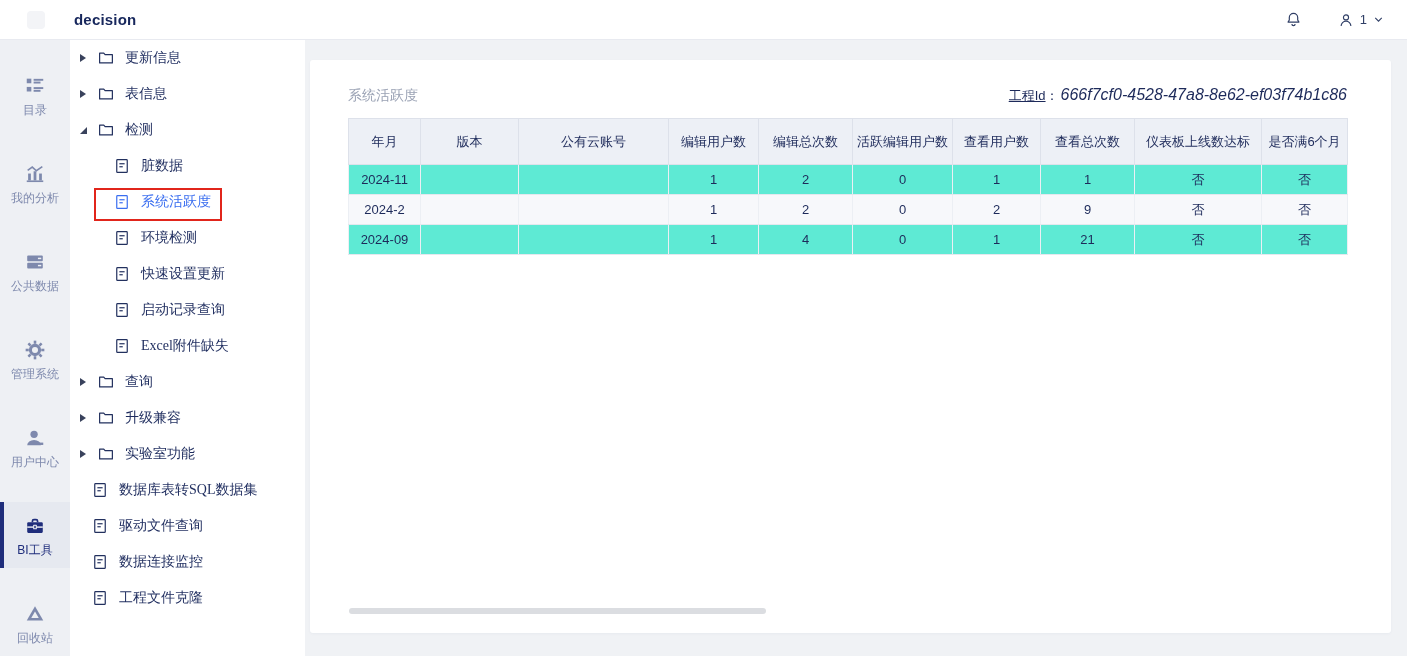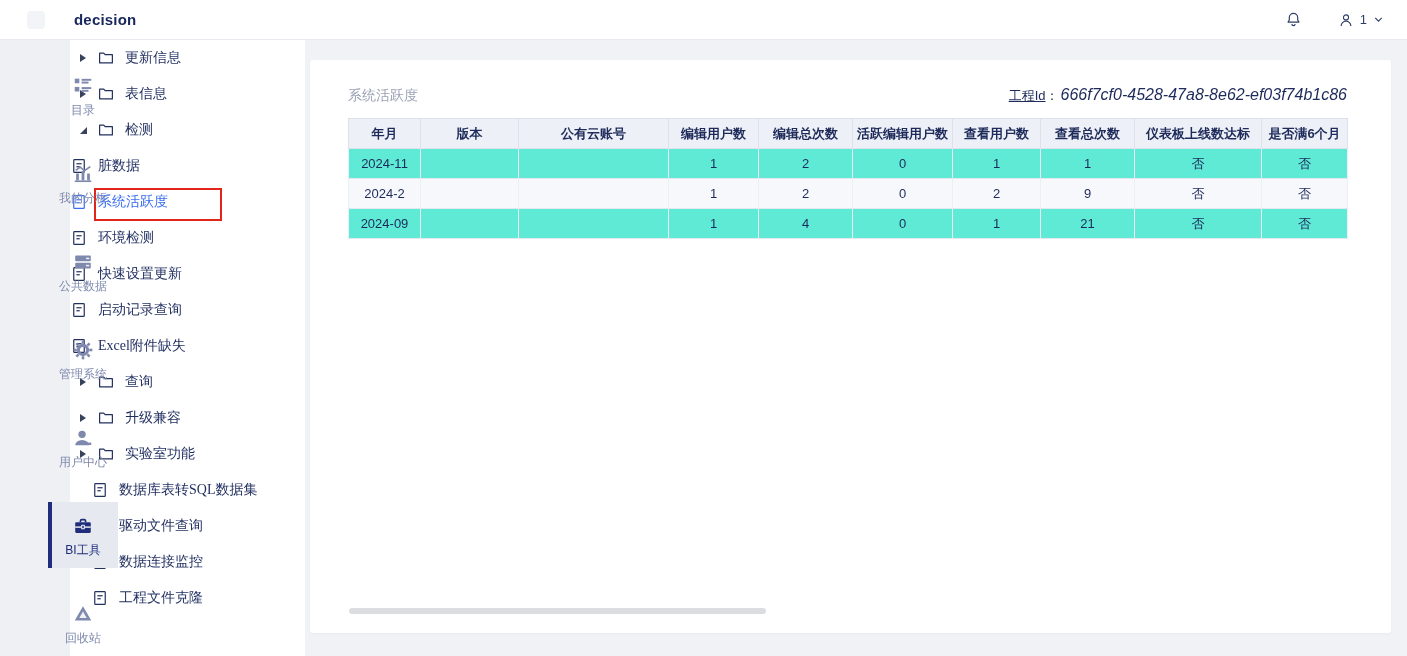--- a/index.html
+++ b/index.html
@@ -20,42 +20,42 @@
   .logo { width:18px; height:18px; border-radius:4px; background:#f3f4f7; margin-left:27px; }
   .app-title { margin-left:29px; font-weight:700; font-size:15px; color:#17275c; letter-spacing:.2px; }
   .top-right { margin-left:auto; display:flex; align-items:center; margin-right:22px; color:#303f66; }
   .bell-btn { display:flex; align-items:center; margin-right:34px; cursor:pointer; }
   .user-group { display:flex; align-items:center; gap:5px; cursor:pointer; }
   .user-count { font-size:13px; color:#303f66; }
 
   
   .side {
     position:absolute; left:0; top:40px; width:70px; height:616px;
-    background:#eef0f4; z-index:4;padding-left:48px;
+    background:#eef0f4; z-index:4;
   }
   .side-item {
     width:70px; height:66px; margin-bottom:22px;
     display:flex; flex-direction:column; align-items:center; justify-content:center;
     gap:7px; color:#7e89ad; cursor:pointer; position:relative;
   }
   .side-item:first-child { margin-top:22px; }
   .side-item .lbl { font-size:12px; line-height:1; }
   .side-item.sel { background:#e6e9f0; color:#1f2d7b; }
   .side-item.sel::before {
     content:""; position:absolute; left:0; top:0; width:4px; height:100%; background:#1f2d7b;
   }
 
   
   .tree {
     position:absolute; left:70px; top:40px; width:235px; height:616px;
     background:#ffffff; z-index:3; overflow:hidden;
   }
   .t-row { height:36px; display:flex; align-items:center; cursor:pointer; }
   .t-folder { padding-left:10px; }
-  .t-file-child { }
+  .t-file-child { padding-left:43px; }
   .t-file-root { padding-left:21px; }
   .arrow-box { width:12px; display:flex; align-items:center; }
   .arr-r { width:0; height:0; border-left:6px solid #39425c; border-top:4px solid transparent; border-bottom:4px solid transparent; }
   .arr-exp { width:0; height:0; border-bottom:7px solid #39425c; border-left:7px solid transparent; }
   .t-ico { display:flex; margin-left:5px; color:#22305e; }
   .t-file-child .t-ico, .t-file-root .t-ico { margin-left:0; }
   .t-label { margin-left:10px; font-size:14px; color:#1e2c5e; white-space:nowrap;font-family:Liberation Serif, serif; }
   .t-row.selected .t-label { color:#3a6ef0; }
   .t-row.selected .t-ico { color:#3a6ef0; }
   .sel-box {
@@ -73,22 +73,22 @@
     display:flex; justify-content:space-between; align-items:flex-end;
     padding:26px 44px 0 38px; height:45px;
   }
   .page-title { color:#9aa2b4; font-size:14px; }
   .proj { font-size:13px; color:#1d2a5a; display:flex; align-items:baseline; }
   .proj .plabel { text-decoration:underline; cursor:pointer; }
   .proj .pval { font-size:16px; margin-left:2px;font-style:italic; }
 
   table.activity { border-collapse:collapse; table-layout:fixed; width:999px; margin:13px 0 0 38px; }
   .activity th {
-    background:#edf0f6; border:1px solid #dde1ea; font-weight:700;
-    color:#1d2a5a; height:30px; font-size:13px; text-align:center; overflow:hidden; white-space:nowrap;
+    background:#edf0f6; border:1px solid #dde1ea; font-weight:400;
+    color:#1d2a5a; height:46px; font-size:13px; text-align:center; overflow:hidden; white-space:nowrap;
   }
   .activity td {
     border-left:1px solid #eceff4; border-right:1px solid #eceff4;
     border-bottom:1px solid #e4e8ee;
     color:#1d2a5a; height:30px; text-align:center; font-size:13px; background:#5eead4;
     overflow:hidden; white-space:nowrap;
   }
   .activity tr.alt td { background:#f7f8fb; }
 
   .hscroll {

